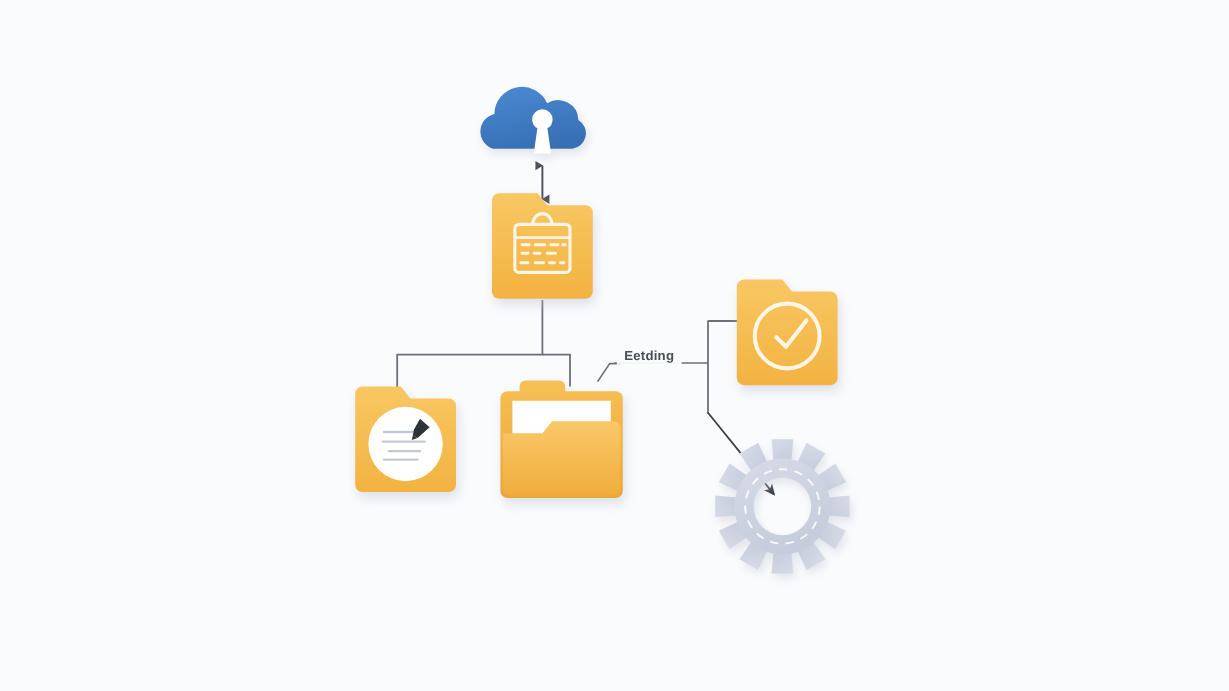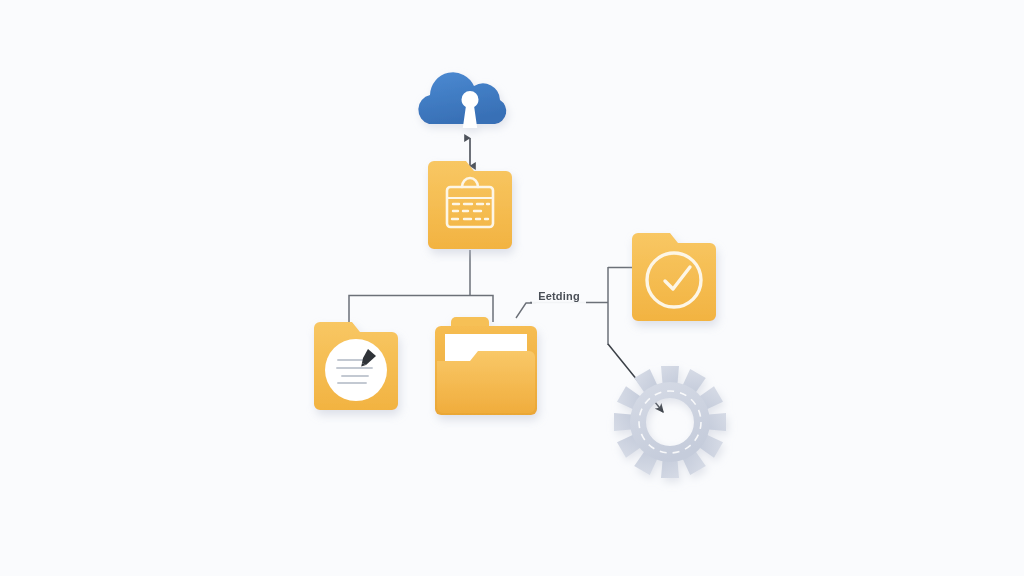--- a/index.html
+++ b/index.html
@@ -9,21 +9,21 @@
   body {
     width: 1024px;
     height: 576px;
     background: #fafbfd;
     font-family: "Liberation Sans", sans-serif;
     overflow: hidden;
     position: relative;
   }
   #canvas-root {
     position: absolute;
-    left: 18px; top: 0;
+    left: 0; top: 0;
     width: 836px;
     height: 576px;
   }
   #diagram-svg {
     position: absolute;
     left: 0; top: 0;
     width: 1024px;
     height: 576px;
     display: block;
   }

